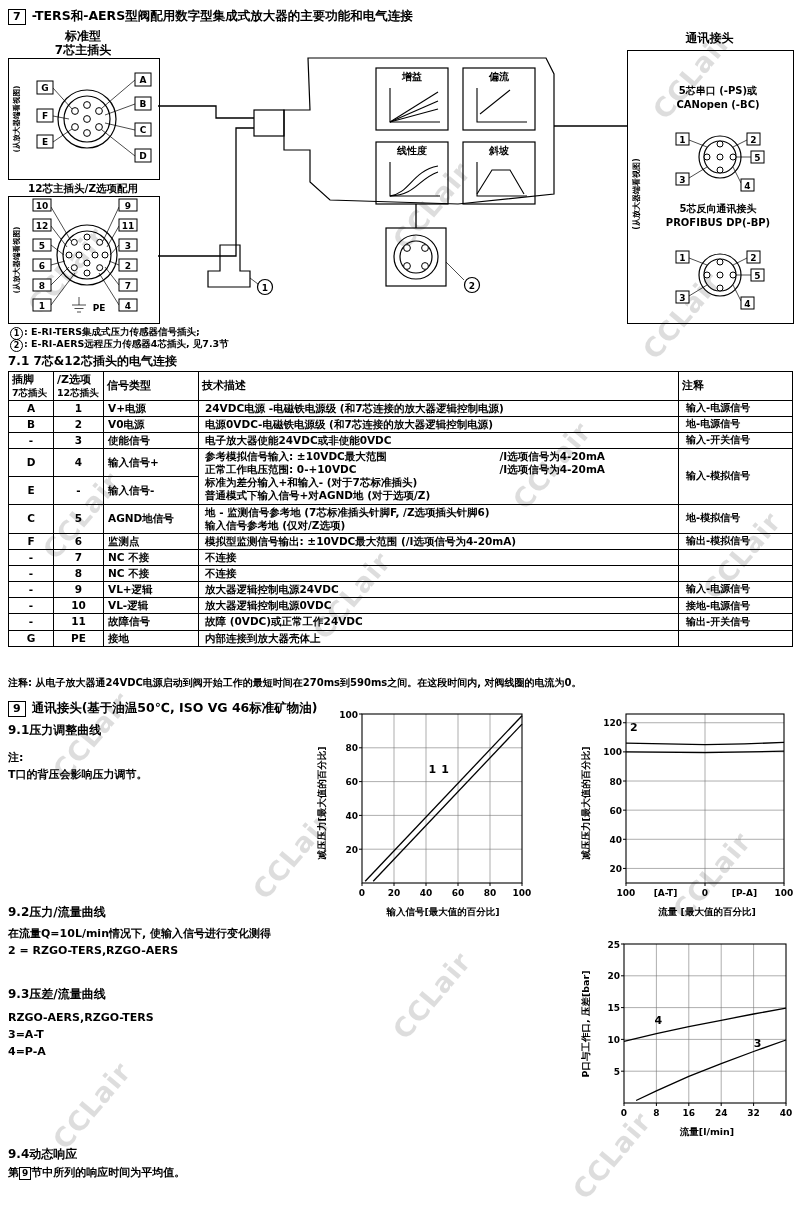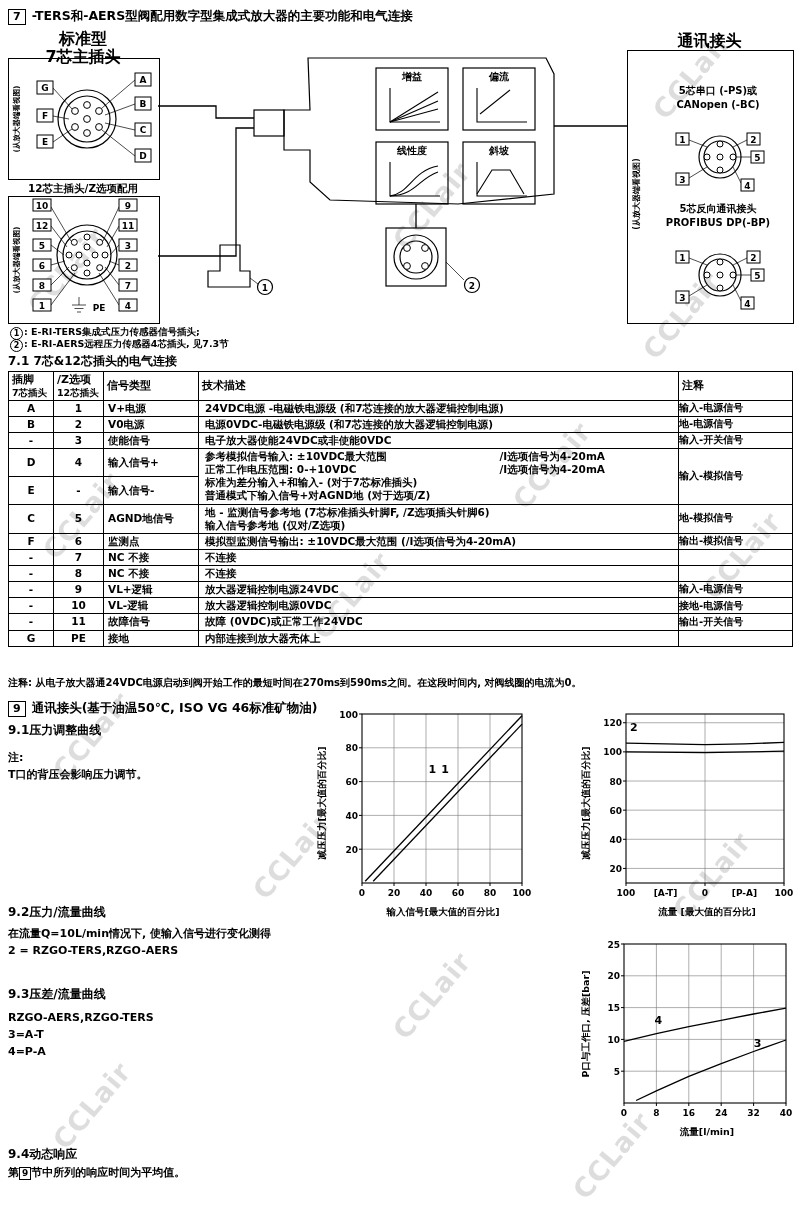--- a/index.html
+++ b/index.html
@@ -5,42 +5,42 @@
   html,body{margin:0;padding:0;background:#fff}
   #page{position:relative;width:800px;height:1216px;background:#fff;color:#000;
         font-family:"DejaVu Sans","Liberation Sans",sans-serif;font-weight:bold;overflow:hidden}
   .abs{position:absolute}
   .wm{position:absolute;color:#bdbdbd;opacity:.5;font-size:27px;letter-spacing:1px;
       transform:rotate(-50deg);white-space:nowrap;pointer-events:none;z-index:0}
   .hdr{position:absolute;display:flex;align-items:center;gap:6px;z-index:2}
   .numbox{display:inline-block;border:1.5px solid #000;padding:0 4px;font-size:11px;line-height:14px}
   .numbox.small{padding:0 2px;font-size:9px;line-height:11px}
   .hdr-title{font-size:12.5px}
-  .conn-title{position:absolute;text-align:center;font-size:16px;line-height:1.15;z-index:2}
+  .conn-title{position:absolute;text-align:center;font-size:12px;line-height:1.15;z-index:2}
   .conn-box{position:absolute;border:1.2px solid #000;z-index:1}
   .vtext{position:absolute;transform:rotate(-90deg);transform-origin:0 0;text-align:center;
          font-size:7.5px;white-space:nowrap}
   .commlbl{position:absolute;font-size:10px;text-align:center;line-height:1.2}
   .oline{fill:none;stroke:#000;stroke-width:1.2}
   .pin{fill:#fff;stroke:#000;stroke-width:1}
   .pbox{fill:#fff;stroke:#000;stroke-width:1}
   .ptxt{font-size:9px;text-anchor:middle;font-weight:bold}
   .lead{stroke:#000;stroke-width:.7}
   .lead2{fill:none;stroke:#000;stroke-width:1.3}
   .btitle{font-size:10px;text-anchor:middle;font-weight:bold}
   .micro{fill:none;stroke:#000;stroke-width:1.1}
   .sec-h{position:absolute;font-size:12px;z-index:2}
   table.conn-table{position:absolute;border-collapse:collapse;table-layout:fixed;z-index:1}
   .conn-table th,.conn-table td{border:1px solid #000;font-size:10.5px;padding:1px 3px;line-height:1.25;vertical-align:middle}
   .conn-table th{font-size:11px;text-align:left}
   .th-sub{font-size:9.5px}
   td.pin,td.z{text-align:center}
   td.type{text-align:left;padding-left:4px}
   td.desc{text-align:left;padding-left:6px}
-  td.note{text-align:left;padding-left:0;font-size:10px}
+  td.note{text-align:left;padding-left:7px;font-size:10px}
   .dline{display:flex}
   .dline .r{margin-left:auto;margin-right:70px}
   .note-line{position:absolute;font-size:10px;z-index:2}
   .sub-h{font-size:12px;margin-bottom:4px}
   .txt{font-size:11px;line-height:1.55}
   .vlabel{position:absolute;transform:rotate(-90deg);transform-origin:0 0;text-align:center;font-size:9.5px;z-index:2}
   .xlabel{position:absolute;text-align:center;font-size:9.5px;z-index:2}
   .cgrid{stroke:#777;stroke-width:.6}
   .cframe{fill:none;stroke:#000;stroke-width:1.1}
   .ctick{stroke:#000;stroke-width:1}

